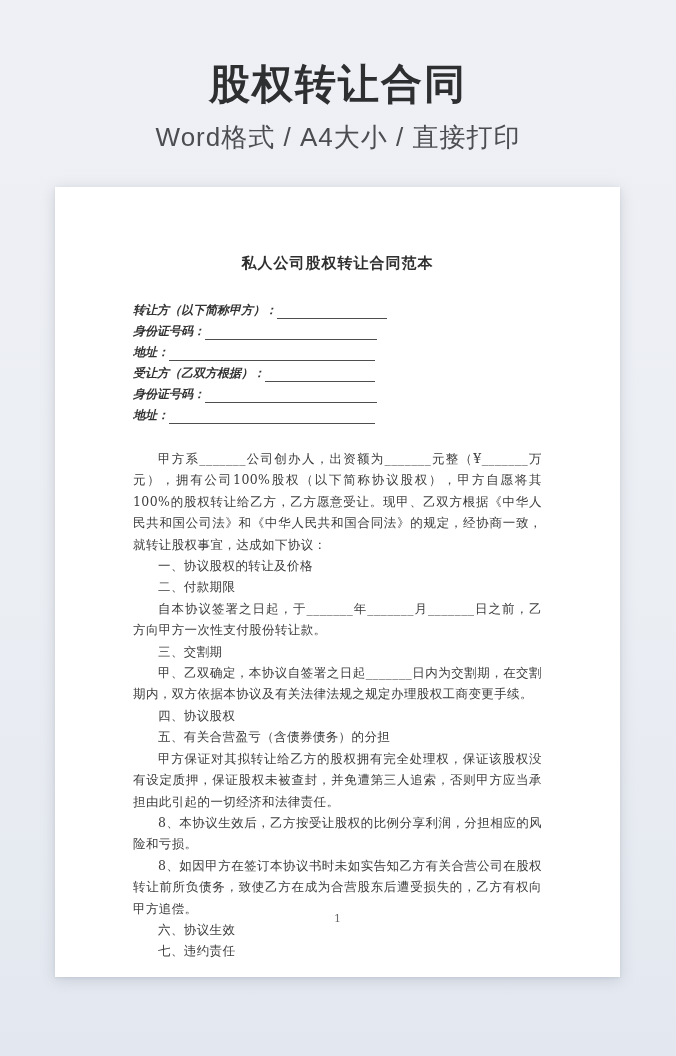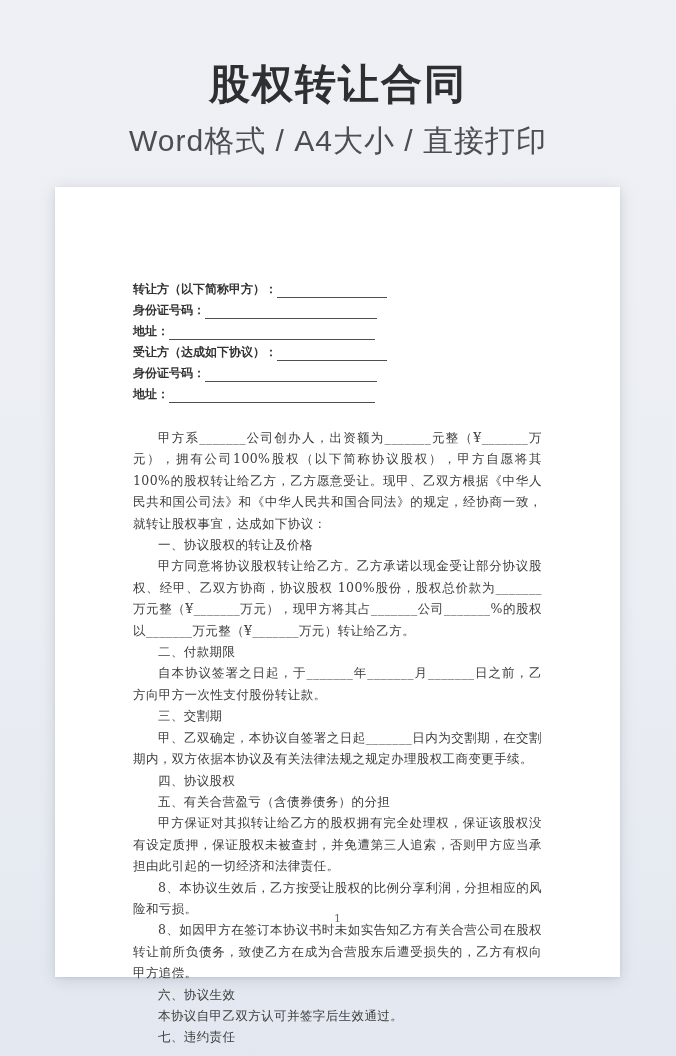--- a/index.html
+++ b/index.html
@@ -25,21 +25,21 @@
   .header-title {
     font-size: 41px;
     font-weight: 800;
     letter-spacing: 2px;
     color: #2e2f31;
     line-height: 1.2;
     font-family: "Liberation Sans", sans-serif;
   }
   .header-subtitle {
     margin-top: 12px;
-    font-size: 30px;
+    font-size: 26px;
     font-weight: 400;
     color: #4b4d51;
     letter-spacing: 1px;
     line-height: 1.3;
   }
   
   .paper {
     position: absolute;
     left: 55px;
     top: 187px;
@@ -64,20 +64,21 @@
     margin-top: 24px;
   }
   .field-row {
     height: 21px;
     display: flex;
     align-items: flex-end;
     font-size: 12px;
     font-weight: 700;
     color: #333333;
     line-height: 18px;
+    font-style: italic;
   }
   .blank {
     display: inline-block;
     border-bottom: 1px solid #4e4e4e;
     height: 14px;
   }
   .blank.m  { width: 110px; }
   .blank.l  { width: 172px; }
   .blank.xl { width: 206px; }
   
@@ -108,59 +109,58 @@
 <body>
 
 <div class="canvas">
 
   <div class="header">
     <div class="header-title">股权转让合同</div>
     <div class="header-subtitle">Word格式 / A4大小 / 直接打印</div>
   </div>
 
   <div class="paper">
+    <div class="doc-title">私人公司股权转让合同范本</div>
     <div class="party-fields">
         <div class="field-row">
           <span>转让方（以下简称甲方）：</span>
           <span class="blank m"></span>
         </div>
         <div class="field-row">
           <span>身份证号码：</span>
           <span class="blank l"></span>
         </div>
         <div class="field-row">
           <span>地址：</span>
           <span class="blank xl"></span>
         </div>
         <div class="field-row">
-          <span>受让方（达成如下协议）：</span>
+          <span>受让方（乙双方根据）：</span>
           <span class="blank m"></span>
         </div>
         <div class="field-row">
           <span>身份证号码：</span>
           <span class="blank l"></span>
         </div>
         <div class="field-row">
           <span>地址：</span>
           <span class="blank xl"></span>
         </div>
       </div>
     <div class="doc-body">
         <p>甲方系_______公司创办人，出资额为_______元整（¥_______万元），拥有公司100%股权（以下简称协议股权），甲方自愿将其 100%的股权转让给乙方，乙方愿意受让。现甲、乙双方根据《中华人民共和国公司法》和《中华人民共和国合同法》的规定，经协商一致，就转让股权事宜，达成如下协议：</p>
         <p>一、协议股权的转让及价格</p>
-        <p>甲方同意将协议股权转让给乙方。乙方承诺以现金受让部分协议股权、经甲、乙双方协商，协议股权 100%股份，股权总价款为_______万元整（¥_______万元），现甲方将其占_______公司_______%的股权以_______万元整（¥_______万元）转让给乙方。</p>
         <p>二、付款期限</p>
         <p>自本协议签署之日起，于_______年_______月_______日之前，乙方向甲方一次性支付股份转让款。</p>
         <p>三、交割期</p>
         <p>甲、乙双确定，本协议自签署之日起_______日内为交割期，在交割期内，双方依据本协议及有关法律法规之规定办理股权工商变更手续。</p>
         <p>四、协议股权</p>
         <p>五、有关合营盈亏（含债券债务）的分担</p>
         <p>甲方保证对其拟转让给乙方的股权拥有完全处理权，保证该股权没有设定质押，保证股权未被查封，并免遭第三人追索，否则甲方应当承担由此引起的一切经济和法律责任。</p>
         <p>8、本协议生效后，乙方按受让股权的比例分享利润，分担相应的风险和亏损。</p>
         <p>8、如因甲方在签订本协议书时未如实告知乙方有关合营公司在股权转让前所负债务，致使乙方在成为合营股东后遭受损失的，乙方有权向甲方追偿。</p>
         <p>六、协议生效</p>
-        <p>本协议自甲乙双方认可并签字后生效通过。</p>
         <p>七、违约责任</p>
       </div>
     <div class="page-number">1</div>
   </div>
 
 </div>
 
 </body></html>

